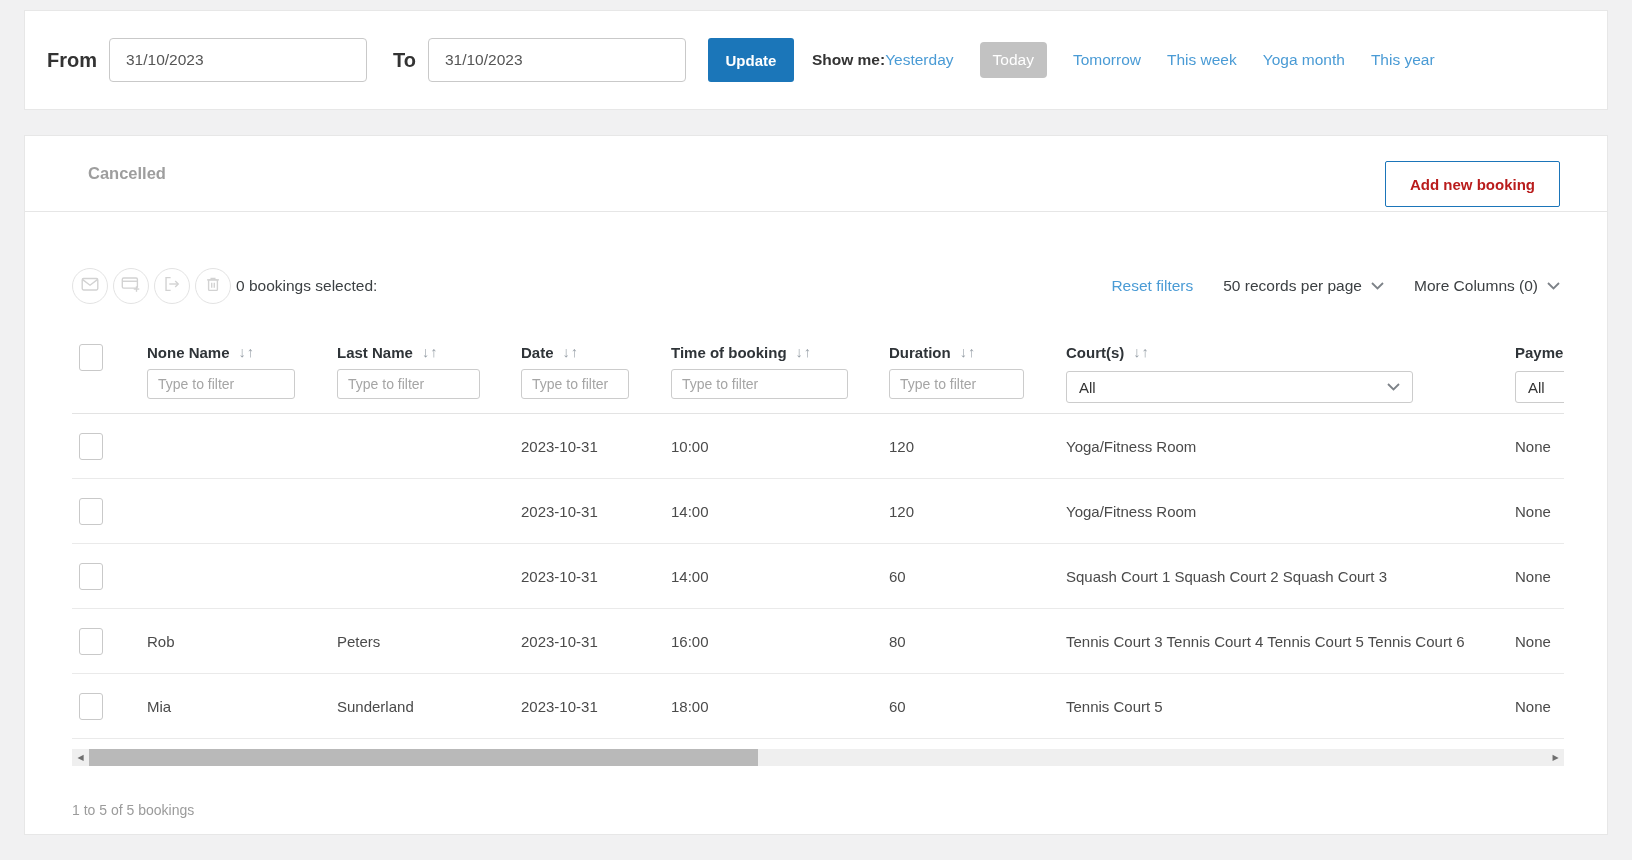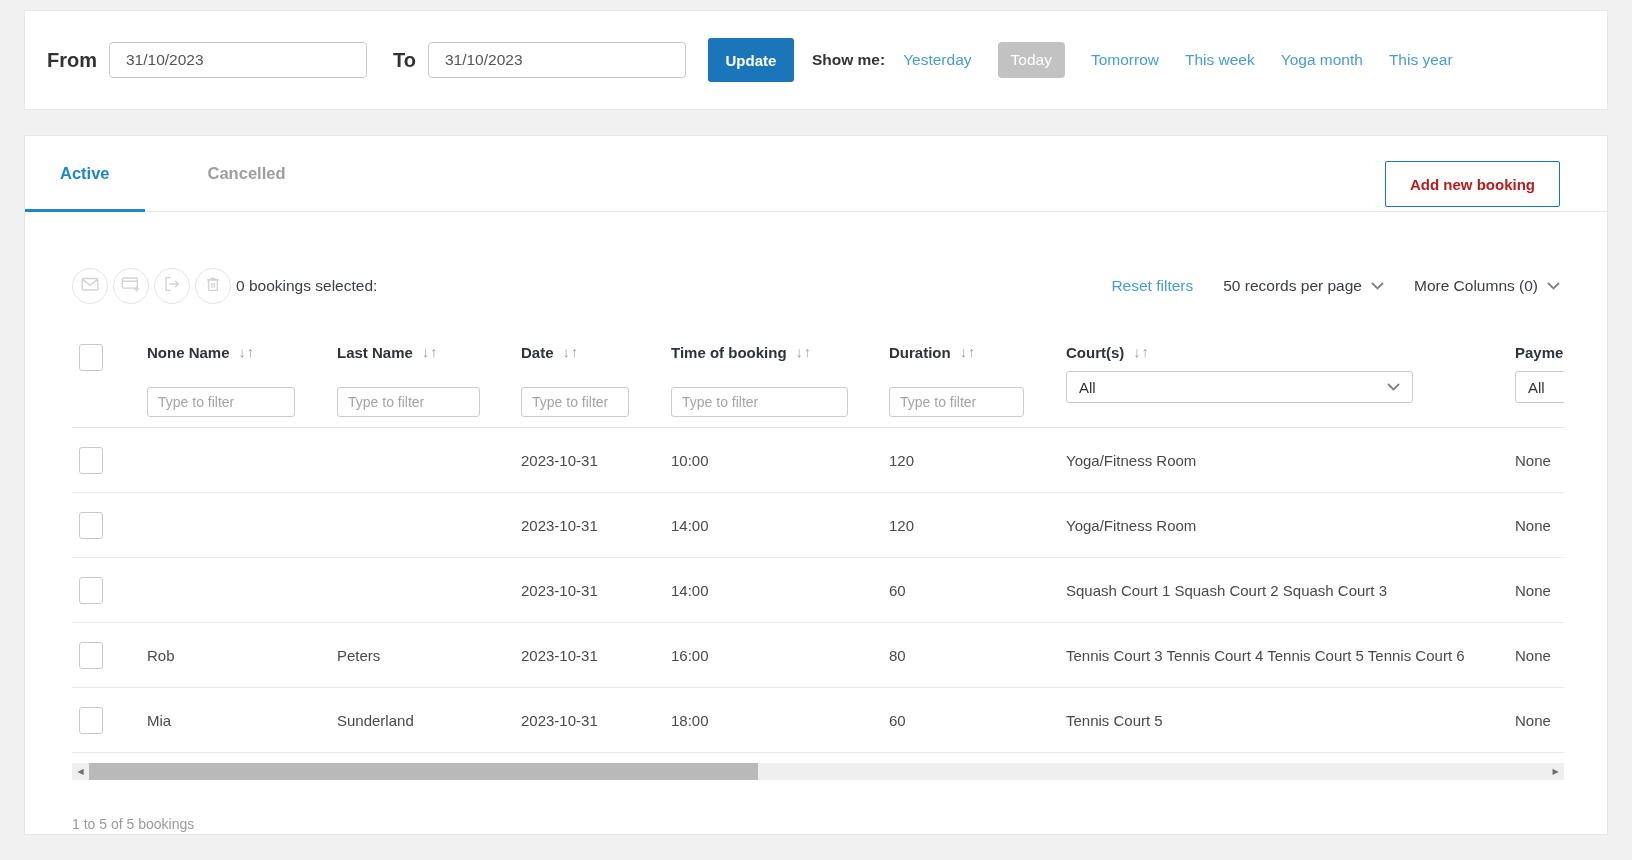--- a/index.html
+++ b/index.html
@@ -20,38 +20,38 @@
   
   #filter-card {
     margin-top: 10px;
     height: 100px;
     display: flex;
     align-items: center;
     padding: 0 22px;
   }
   .fb-label { font-size: 20px; font-weight: bold; color: #333; }
   .date-input {
-    height: 36px; width: 258px;
+    height: 44px; width: 258px;
     border: 1px solid #c9c9c9; border-radius: 4px;
     padding: 0 16px; font-size: 15.5px; color: #555;
     font-family: "Liberation Sans", sans-serif;
     margin-left: 12px;
   }
   #to-label { margin-left: 26px; }
   .update-btn {
     margin-left: 22px;
     width: 86px; height: 44px;
     background: #1b76b9; color: #fff;
     border: none; border-radius: 3px;
     font-size: 15px; font-weight: bold;
     font-family: "Liberation Sans", sans-serif;
     cursor: pointer;
   }
   #showme-label { margin-left: 18px; font-size: 15.5px; }
-  .quick-links { display: flex; align-items: center; gap: 26px; margin-left: 18px; }
+  .quick-links { display: flex; align-items: center; gap: 26px; }
   .quick-link {
     font-size: 15.5px; color: #4a9bd5; cursor: pointer; white-space: nowrap;
   }
   .quick-link.selected {
     background: #c2c2c2; color: #ffffff;
     padding: 9px 13px; border-radius: 4px;
   }
 
   
   #main-card { margin-top: 25px; height: 700px; position: relative; }
@@ -113,21 +113,21 @@
   .c-pay    { width: 160px; flex: 0 0 160px; }
 
   .thead { border-bottom: 1px solid #e3e3e3; padding-bottom: 10px; }
   .th-label {
     font-size: 15px; font-weight: bold; color: #2f3438;
     display: flex; align-items: center; height: 22px; margin-top: 7px;
   }
   .sort-icons { margin-left: 9px; display: inline-flex; gap: 1px; }
   .sort-icons span { color: #98a0a8; font-size: 14.5px; cursor: pointer; font-weight: normal; }
   .filter-input {
-    margin-top: 24px; height: 30px; border: 1px solid #cccccc; border-radius: 3px;
+    margin-top: 6px; height: 30px; border: 1px solid #cccccc; border-radius: 3px;
     font-size: 14px; color: #ef4444; padding: 0 10px;
     font-family: "Liberation Sans", sans-serif; display: block;
   }
   .filter-input::placeholder, .date-input::placeholder { color: #a5a5a5; }
   .w-first { width: 148px; } .w-last { width: 143px; } .w-date { width: 108px; }
   .w-time { width: 177px; } .w-dur { width: 135px; }
   .fake-select {
     margin-top: 8px; height: 32px; border: 1px solid #cccccc; border-radius: 3px;
     display: flex; align-items: center; padding: 0 12px;
     font-size: 15px; color: #333; cursor: pointer; background: #fff;
@@ -185,21 +185,20 @@
     <span class="quick-link">Tomorrow</span>
     <span class="quick-link">This week</span>
     <span class="quick-link">Yoga month</span>
     <span class="quick-link">This year</span>
   </div>
 </div>
 
 <div class="card" id="main-card">
 
   <div class="tabbar">
-    <div class="tab active">Active</div>
     <div class="tab inactive">Cancelled</div>
   </div>
   <button class="add-booking-btn">Add new booking</button>
 
   <div class="content">
 
     <div class="toolbar">
       <div class="icon-circle">
         <span>
           <svg width="22" height="22" viewBox="0 0 24 24">

